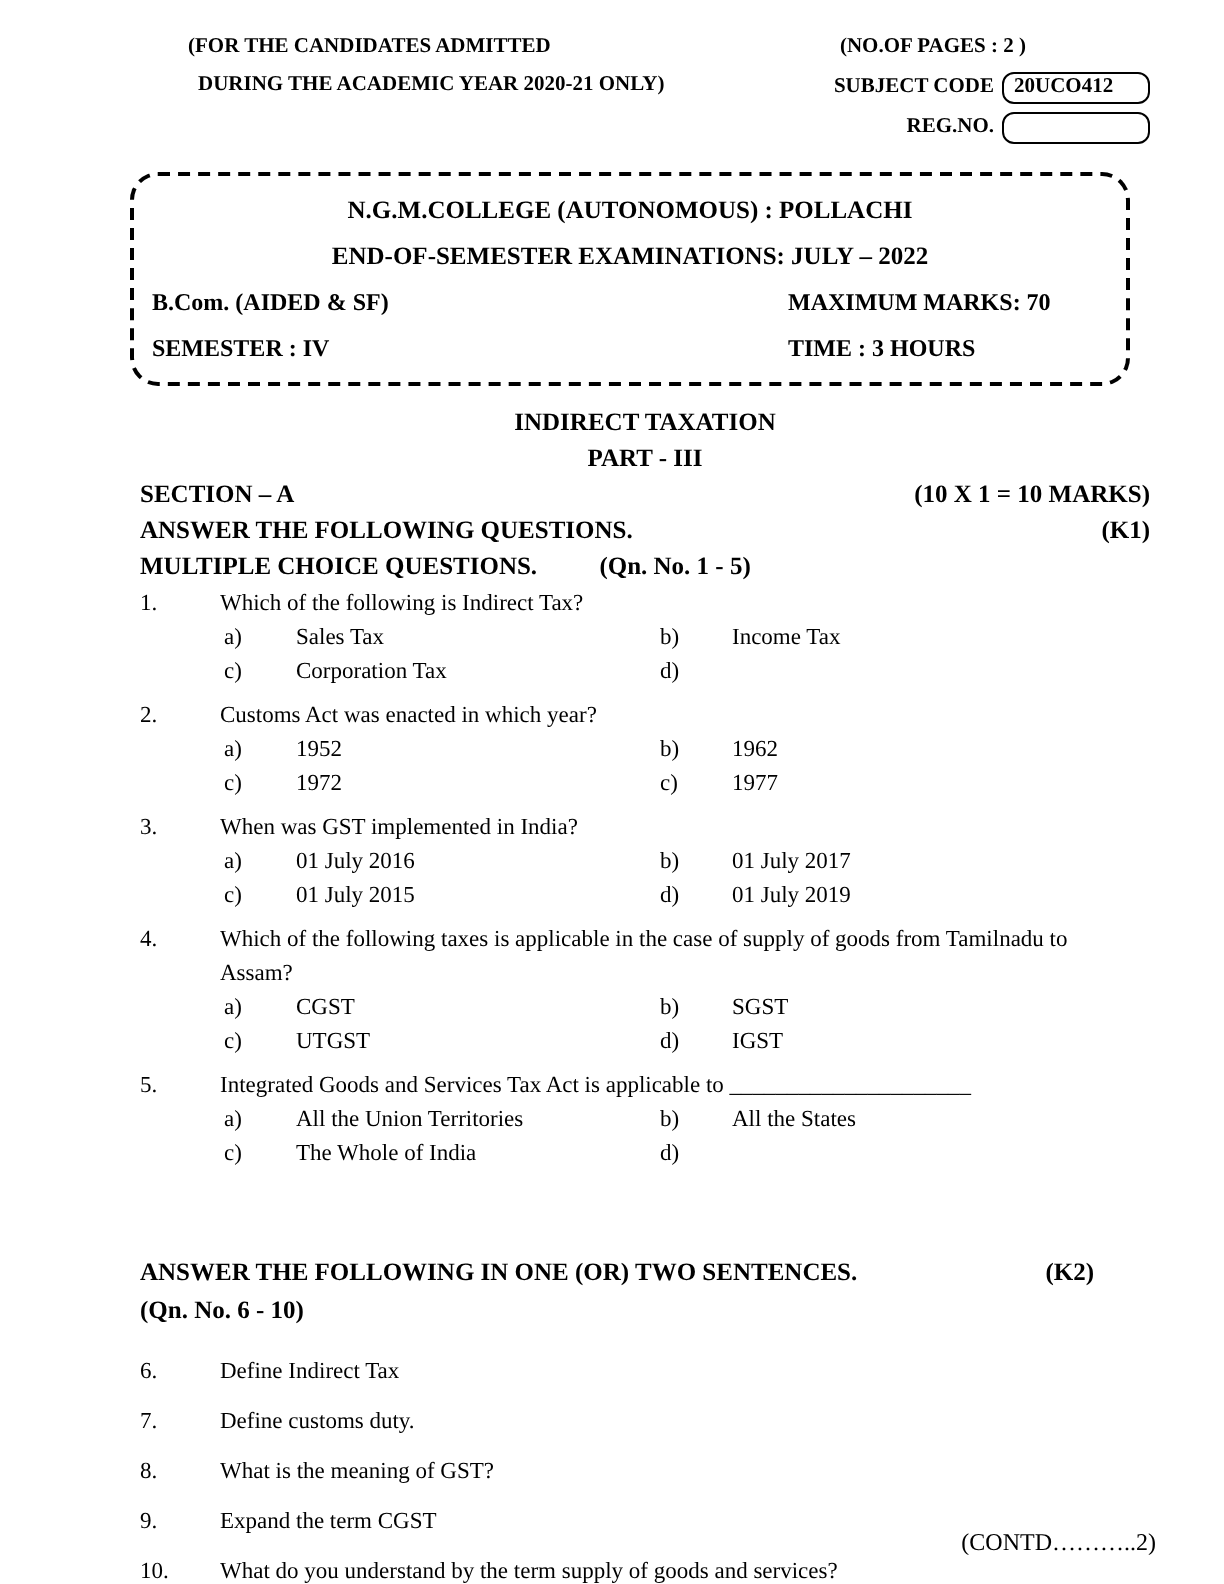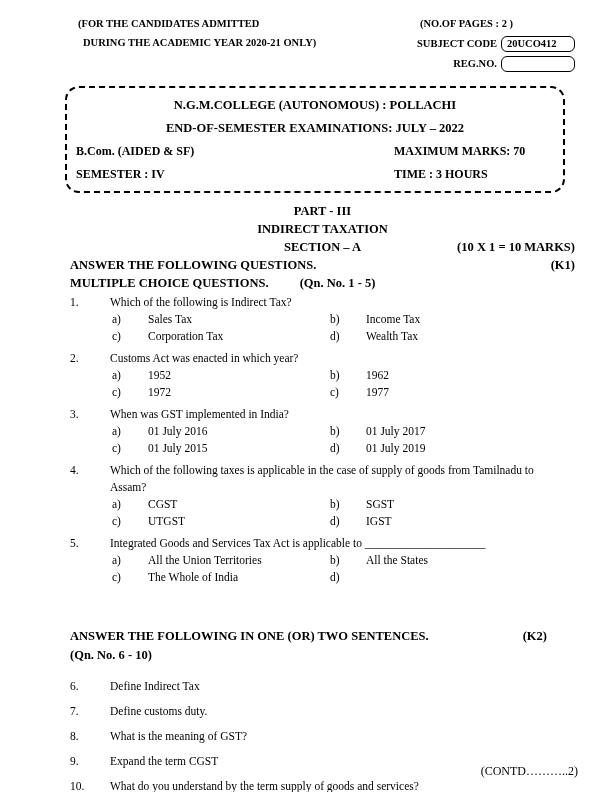--- a/index.html
+++ b/index.html
@@ -2,41 +2,41 @@
 <html><head>
 <meta charset="utf-8">
 <style>
   * { margin:0; padding:0; box-sizing:border-box; }
   html,body { width:612px; height:792px; background:#fff; color:#000;
               font-family:"Liberation Serif", serif; overflow:hidden; }
   .page { width:612px; height:792px; padding:14px 37px 0 70px; position:relative; }
 
   
   .top-header { display:flex; justify-content:space-between; font-weight:bold; font-size:10.5px; }
-  .th-left { margin-left:8px; line-height:19px; }
+  .th-left { margin-left:24px; line-height:19px; }
   .th-left .l2 { margin-left:5px; }
   .th-right { width:215px; line-height:19px; }
   .pages-note { text-align:center; padding-right:2px; }
   .code-row { display:flex; justify-content:flex-end; align-items:center; margin-top:1px; }
   .code-row .lbl { margin-right:4px; }
   .code-box { display:inline-block; width:74px; height:16px; border:1.6px solid #000;
               border-radius:6px; padding:0 5px; font-size:10.5px; line-height:14px; }
 
   
   .college-box { margin-top:13px; margin-left:-5px; width:500px; border:2px dashed #000;
                  border-radius:14px; padding:6px 9px 5px 9px; font-weight:bold;
                  font-size:12px; line-height:23px; }
   .cb-center { text-align:center; font-size:12.5px; }
   .cb-row { display:flex; justify-content:space-between; }
   .cb-row .rt { width:160px; text-align:left; }
 
   
   .part-head { margin-top:9px; font-weight:bold; font-size:12.5px; line-height:18px; }
   .center { text-align:center; }
-  .section-row { position:relative; text-align:center; }
+  .section-row { position:relative; }
   .section-marks { position:absolute; right:0; top:0; }
   .instr-row { display:flex; justify-content:space-between; }
   .qn-range { margin-left:28px; }
 
   
   .mcq-list { margin-top:2px; font-size:11.5px; }
   .q-line { display:flex; line-height:17px; }
   .q-num { width:40px; flex:none; }
   .q-text { max-width:447px; }
   .opts { margin-left:42px; display:grid; grid-template-columns:36px 182px 36px 1fr;
@@ -85,22 +85,22 @@
       <span>B.Com. (AIDED &amp; SF)</span>
       <span class="rt">MAXIMUM MARKS: 70</span>
     </div>
     <div class="cb-row">
       <span>SEMESTER : IV</span>
       <span class="rt">TIME : 3 HOURS</span>
     </div>
   </div>
 
   <div class="part-head">
+    <div class="center">INDIRECT TAXATION</div>
     <div class="center">PART - III</div>
-    <div class="center">INDIRECT TAXATION</div>
     <div class="section-row">
       <span>SECTION – A</span>
       <span class="section-marks">(10 X 1 = 10 MARKS)</span>
     </div>
     <div class="instr-row">
       <span>ANSWER THE FOLLOWING QUESTIONS.</span>
       <span>(K1)</span>
     </div>
     <div>
       <span>MULTIPLE CHOICE QUESTIONS.</span>
@@ -116,21 +116,20 @@
         <span class="q-text">Which of the following is Indirect Tax?</span>
       </div>
       <div class="opts">
         <span>a)</span>
         <span>Sales Tax</span>
         <span>b)</span>
         <span class="c2t">Income Tax</span>
         <span>c)</span>
         <span>Corporation Tax</span>
         <span>d)</span>
-        <span class="c2t">Wealth Tax</span>
       </div>
     </div>
 
     <div class="mcq">
       <div class="q-line">
         <span class="q-num">2.</span>
         <span class="q-text">Customs Act was enacted in which year?</span>
       </div>
       <div class="opts">
         <span>a)</span>

